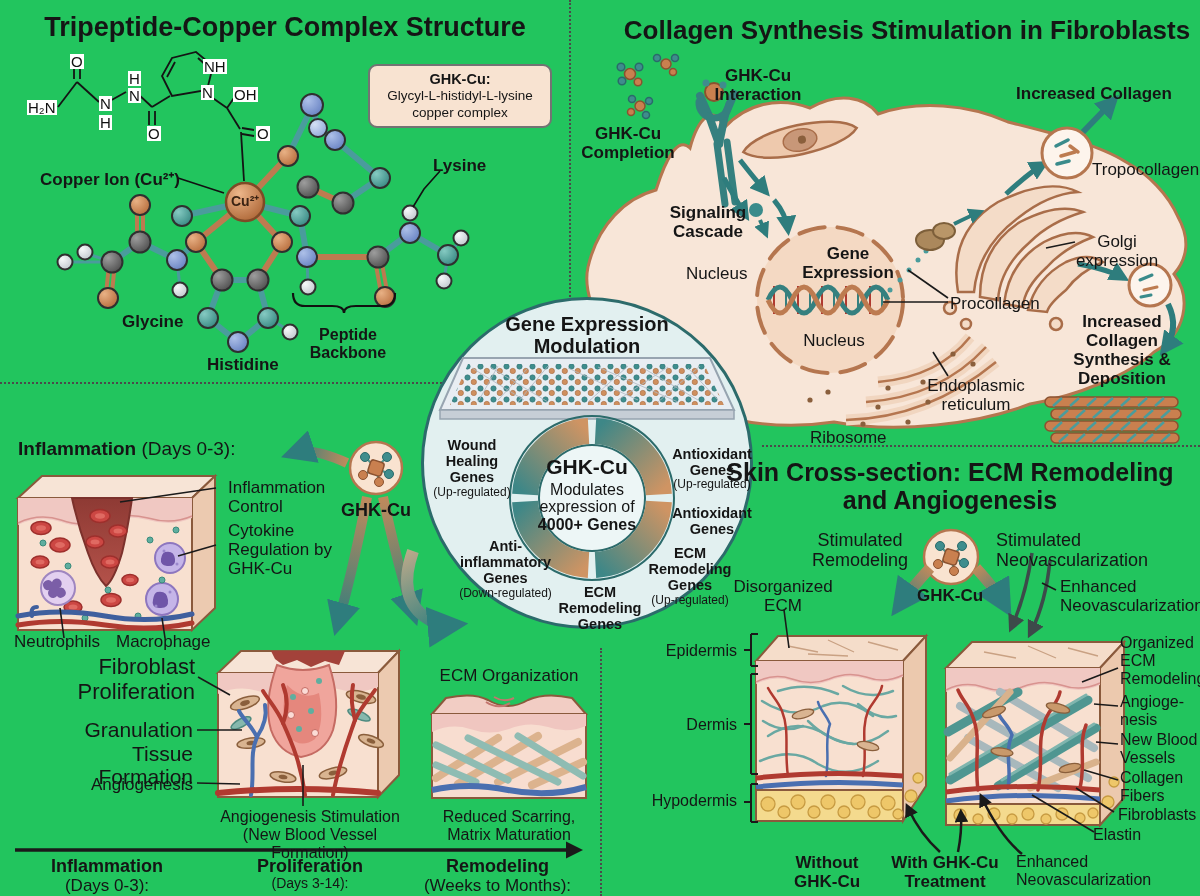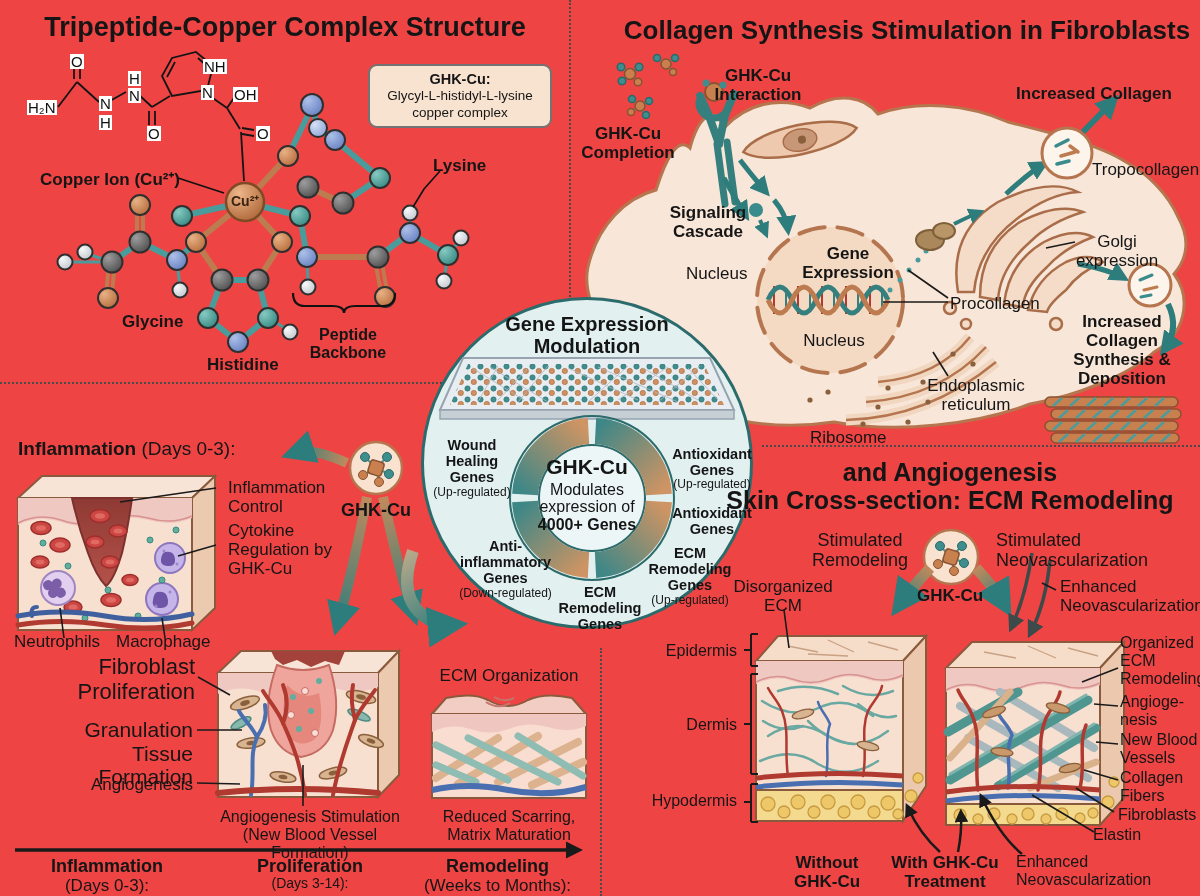--- a/index.html
+++ b/index.html
@@ -1,16 +1,16 @@
 <!DOCTYPE html>
 <html><head>
 <meta charset="utf-8">
 <style>
   html,body{margin:0;padding:0;background:#fff;}
-  #canvas{position:relative;width:1200px;height:896px;background:#ef4444;overflow:hidden;
+  #canvas{position:relative;width:1200px;height:896px;background:#22c55e;overflow:hidden;
           font-family:"Liberation Sans",sans-serif;color:#151515;}
   .lbl{position:absolute;line-height:1.12;color:#151515;}
   .b{font-weight:700;}
   .ctr{text-align:center;}
   .rt{text-align:right;}
   .nw{white-space:nowrap;}
   .chem{position:absolute;font-size:15px;color:#111;background:#fff;padding:0 1px;line-height:1;}
   .divider-v{position:absolute;border-left:2px dotted #4a4a4a;width:0;}
   .divider-h{position:absolute;border-top:2px dotted #4a4a4a;height:0;}
   svg{position:absolute;overflow:visible;}
@@ -794,22 +794,22 @@
     <div>Genes</div>
   </div>
   <div class="lbl b ctr" style="left:448px;top:538px;width:115px;font-size:14.5px;">
     <div>Anti-</div>
     <div>inflammatory</div>
     <div>Genes</div>
     <div style="font-size:12px;font-weight:400;">(Down-regulated)</div>
   </div>
 
   <div class="lbl b ctr" style="left:700px;top:458px;width:500px;font-size:25px;">
+    <div>Skin Cross-section: ECM Remodeling</div>
     <div>and Angiogenesis</div>
-    <div>Skin Cross-section: ECM Remodeling</div>
   </div>
 
   <svg style="left:748px;top:626px;" width="190" height="200" viewBox="0 0 190 200">
     <polygon points="8,35 30,10 178,10 155,35" fill="#f5ddca" stroke="#8a5a3c" stroke-width="2"></polygon>
     <g stroke="#c9a183" stroke-width="1.3" fill="none">
         <path d="M40,20 l30,6 M80,14 l26,12 M120,16 l30,8 M60,28 l40,2"></path>
       </g>
     <polygon points="155,35 178,10 178,160 155,195" fill="#ecc9ae" stroke="#8a5a3c" stroke-width="2"></polygon>
     <rect x="8" y="35" width="147" height="160" fill="#f8e0d0" stroke="#8a5a3c" stroke-width="2"></rect>
     <path d="M8,35 h147 v16 q-18,9 -37,2 q-18,-6 -37,2 q-18,7 -37,0 q-18,-6 -36,3 Z" fill="#f0c8c2"></path>

